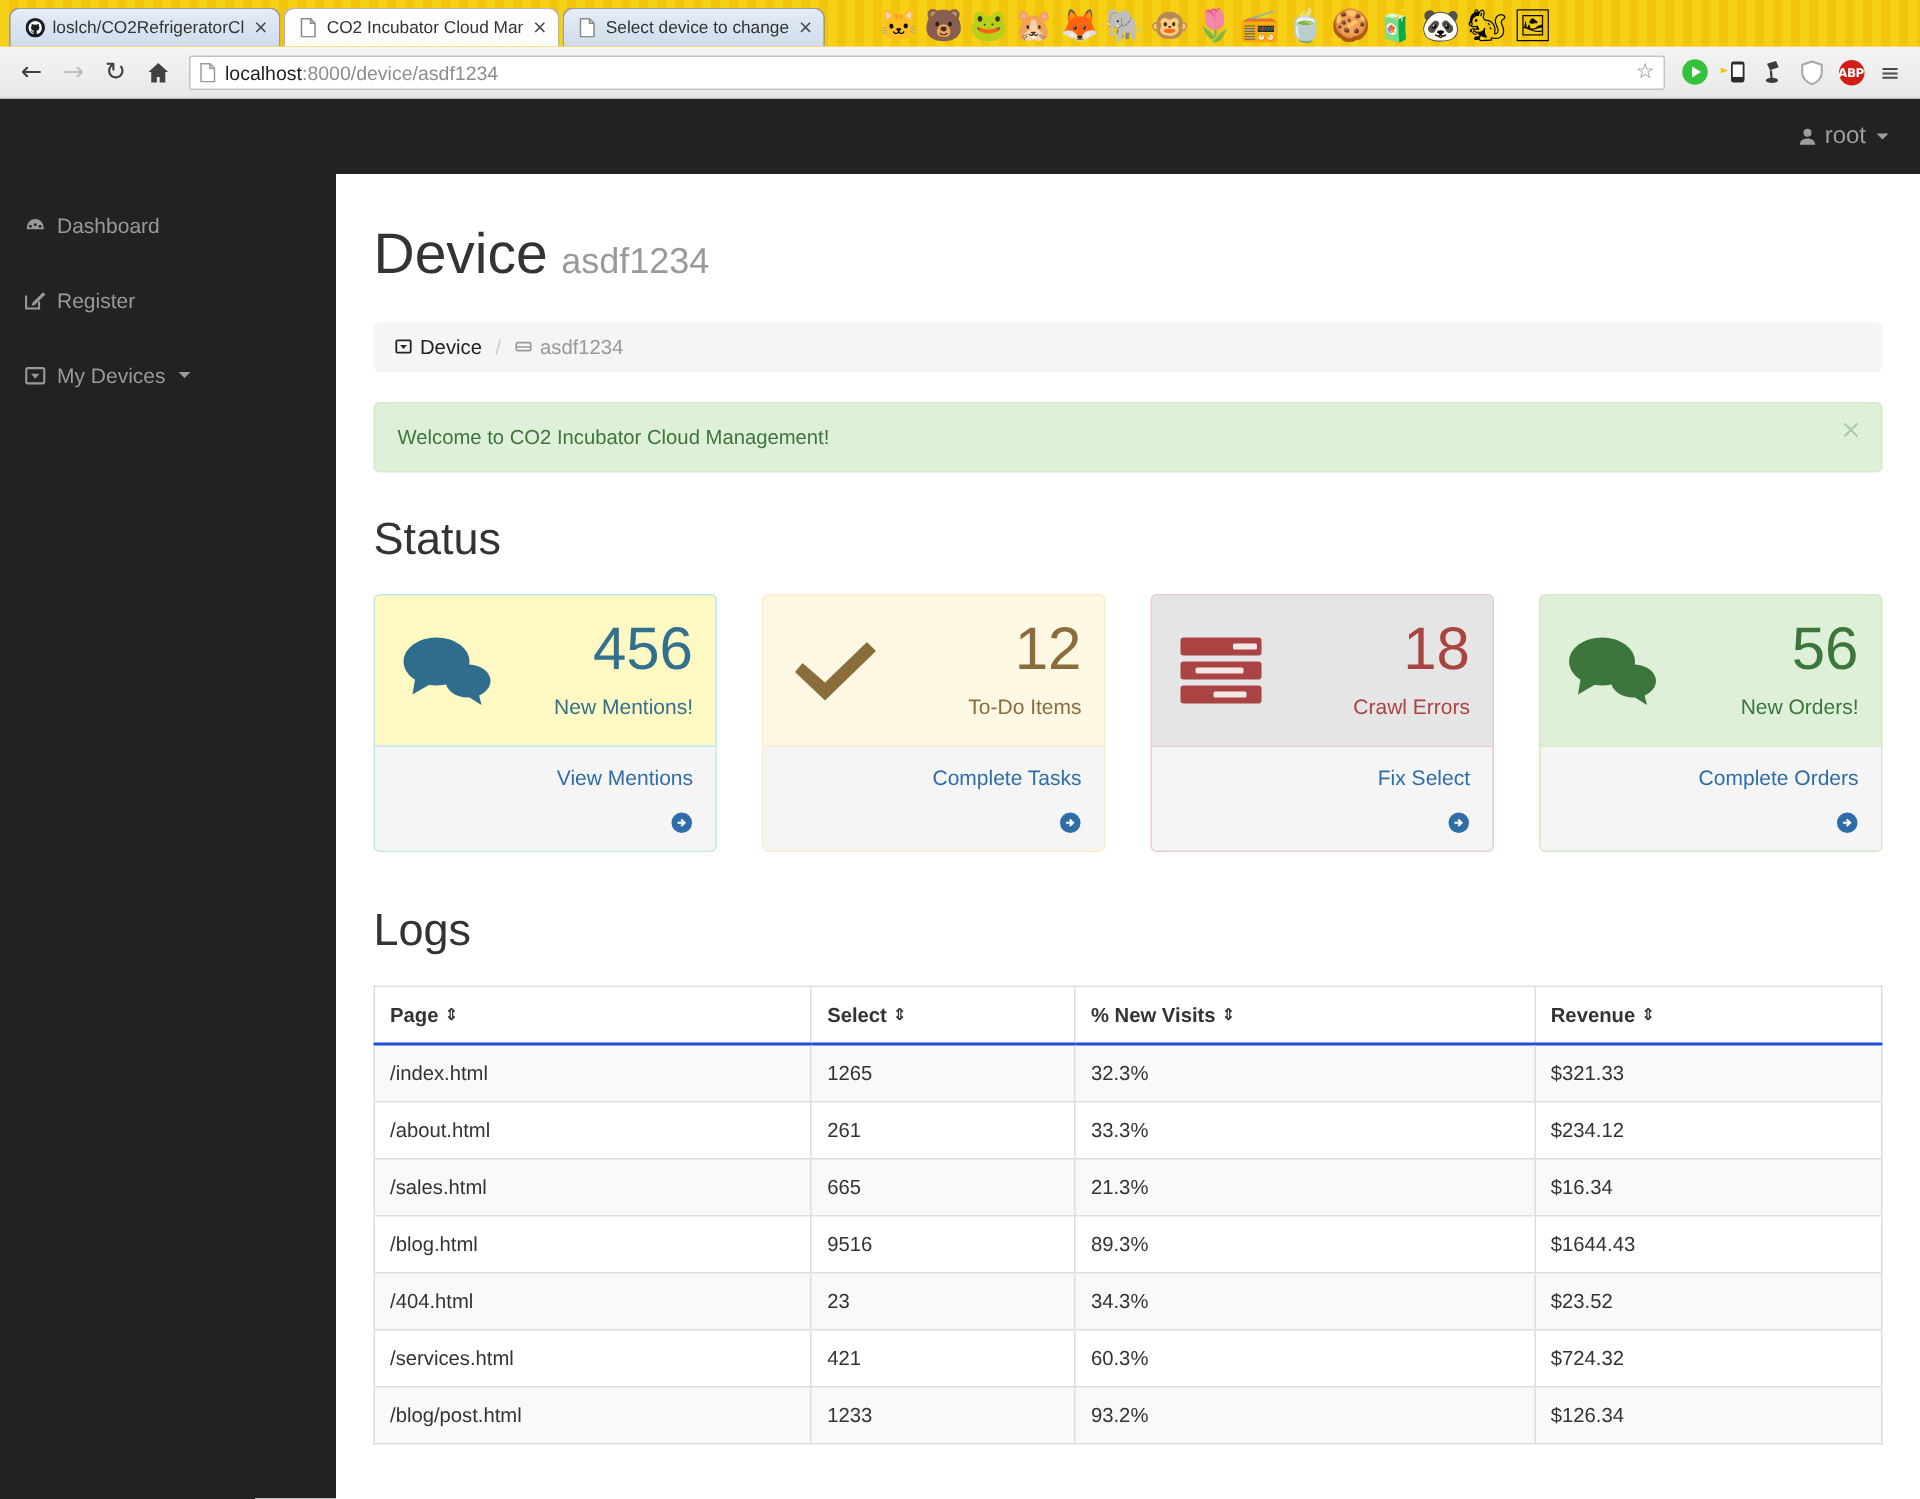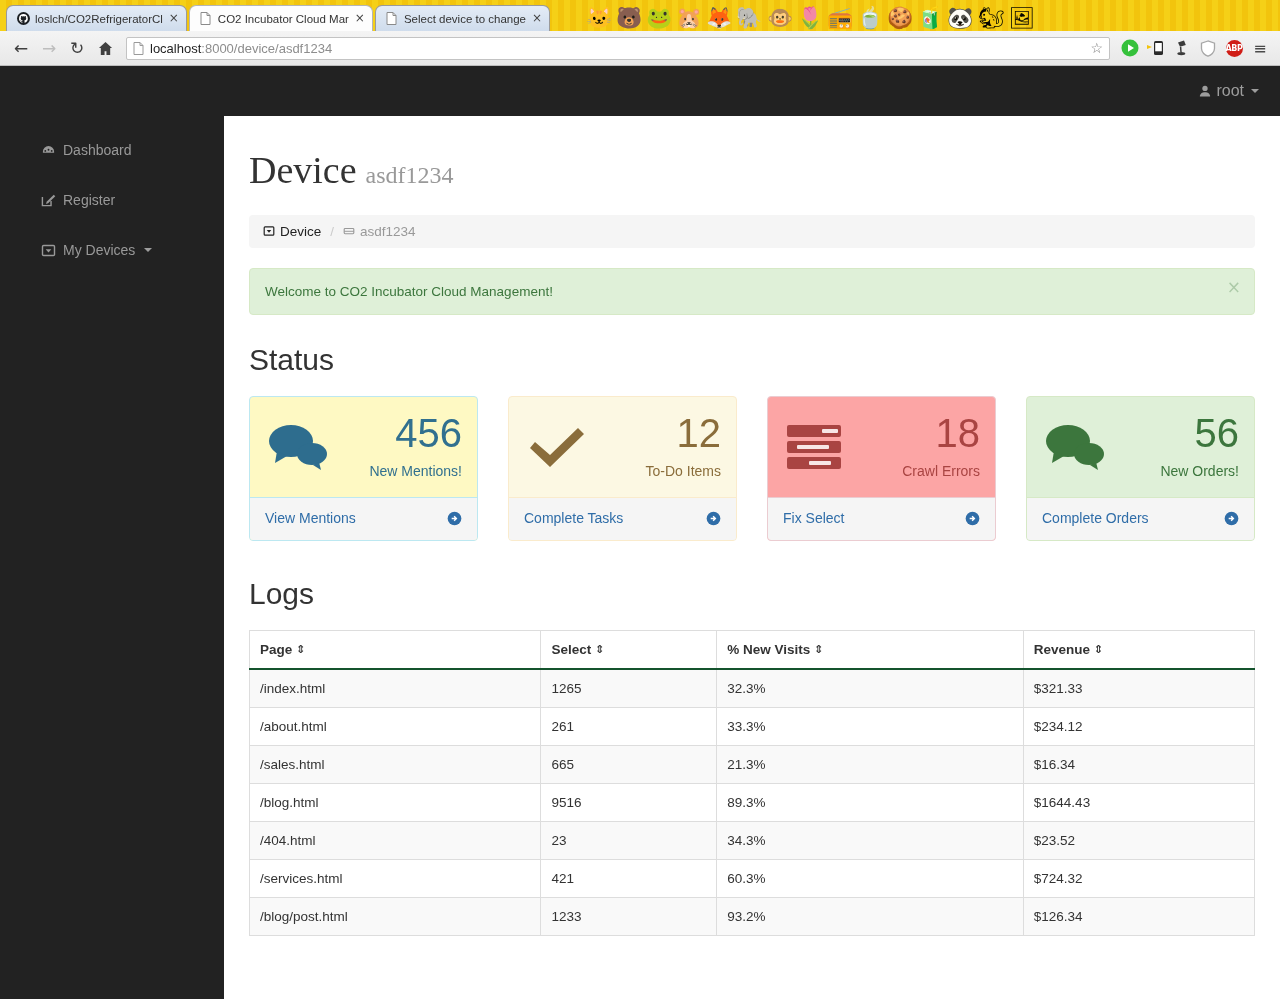--- a/index.html
+++ b/index.html
@@ -182,39 +182,37 @@
     padding-top: 9px;
   }
   .side-item {
     display: flex;
     align-items: center;
     gap: 7px;
     padding: 10px 0 10px 16px;
     color: #999;
     font-size: 14px;
     height: 50px;
-    margin-left: 25px;
   }
   .side-item .side-icon {
     width: 15px; height: 15px;
     display: inline-flex; align-items: center; justify-content: center;
     color: #999;
   }
 
   .content {
     flex: 1 1 auto;
     background: #fff;
     padding: 0 25px 0 25px;
     overflow: hidden;
   }
 
   .page-header {
     margin: 34px 0 0 0;
     padding-bottom: 9px;
-    font-family: Liberation Serif, serif;
   }
   .page-header h1 {
     margin: 0;
     font-size: 38px;
     font-weight: normal;
     color: #333;
     line-height: 1.1;
   }
   .page-header h1 small {
     font-size: 24px;
@@ -303,22 +301,23 @@
     font-size: 14px;
     display: block;
     margin-top: 8px;
     line-height: 1.42;
   }
   .panel-footer {
     background: #f5f5f5;
     border-top: 1px solid;
     padding: 11px 15px;
     display: flex;
-    align-items: flex-start;
+    align-items: flex-end;
     gap: 10px;
+    flex-direction: column;
   }
   .panel-footer .foot-label {
     color: #2f6da8;
     font-size: 14px;
     line-height: 1.42;
     max-width: 110px;
   }
   .panel-footer .foot-arrow {
     margin-left: auto;
     color: #2f6da8;
@@ -326,21 +325,21 @@
     align-items: center;
     padding-top: 2px;
   }
 
   .panel-primary { background: #fef9c3; border-color: #bce8f1; }
   .panel-primary .panel-heading, .panel-primary .panel-stat { color: #31708f; }
   .panel-primary .panel-footer { border-top-color: #bce8f1; }
   .panel-warning { background: #fcf8e3; border-color: #faebcc; }
   .panel-warning .panel-heading, .panel-warning .panel-stat { color: #8a6d3b; justify-content: space-between; }
   .panel-warning .panel-footer { border-top-color: #faebcc; }
-  .panel-danger { background: #fca5a5; border-color: #ebccd1; }
+  .panel-danger { background: #e5e5e5; border-color: #ebccd1; }
   .panel-danger .panel-heading, .panel-danger .panel-stat { color: #a94442; }
   .panel-danger .panel-footer { border-top-color: #ebccd1; }
   .panel-success { background: #dff0d8; border-color: #d6e9c6; }
   .panel-success .panel-heading, .panel-success .panel-stat { color: #3c763d; }
   .panel-success .panel-footer { border-top-color: #d6e9c6; }
 
   table.logs {
     width: 100%;
     border-collapse: collapse;
     font-size: 13.5px;
@@ -350,21 +349,21 @@
   table.logs th, table.logs td {
     padding: 11px 10px;
     border-top: 1px solid #ddd;
     border-right: 1px solid #ddd;
     text-align: left;
     vertical-align: middle;
   }
   table.logs th:last-child, table.logs td:last-child { border-right: none; }
   table.logs thead th {
     border-top: none;
-    border-bottom: 2px solid #14532d;
+    border-bottom: 2px solid #1d4ed8;
     font-weight: bold;
     white-space: nowrap;
   }
   table.logs tbody tr:nth-child(odd) { background: #f9f9f9; }
   table.logs col.c1 { width: 29%; }
   table.logs col.c2 { width: 17.5%; }
   table.logs col.c3 { width: 30.5%; }
   table.logs col.c4 { width: 23%; }
   .sort-icon {
     display: inline-block;

